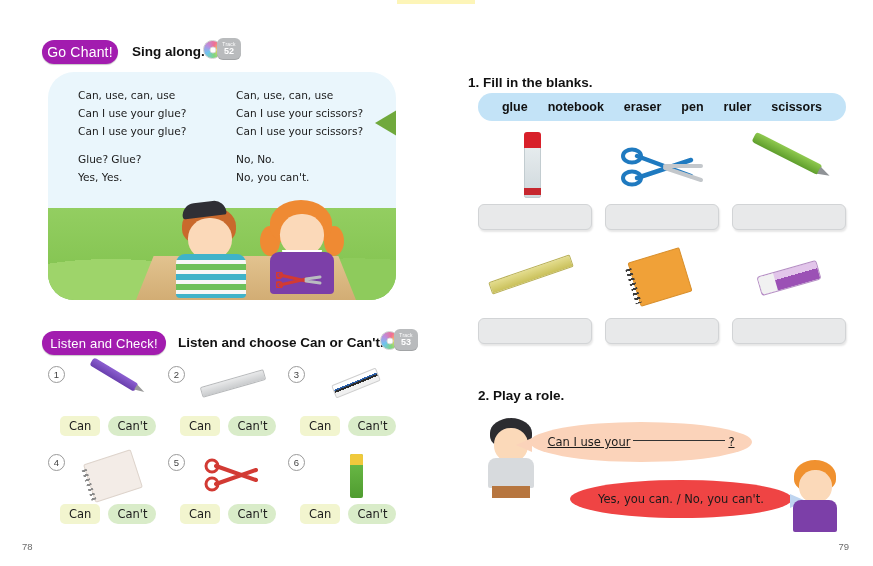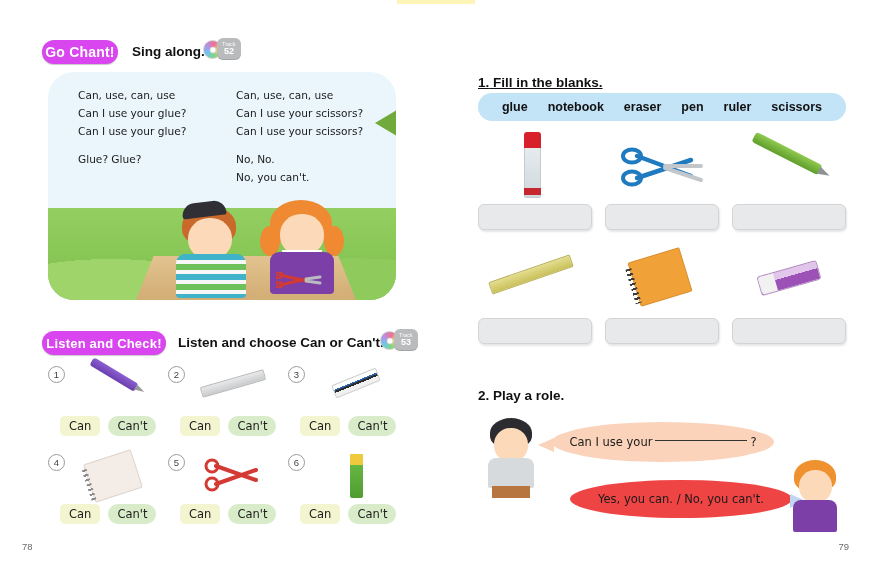--- a/index.html
+++ b/index.html
@@ -12,21 +12,21 @@
   .page { position: relative; width: 873px; height: 566px; background: #fff; }
 
   .top-sliver {
     position: absolute; left: 397px; top: 0; width: 78px; height: 4px;
     background: #fdf5b8;
   }
 
   
   .pill {
     display: inline-flex; align-items: center; justify-content: center;
-    background: #d946ef; color: #fff; font-weight: bold;
+    background: #a21caf; color: #fff; font-weight: normal;
     border-radius: 13px; letter-spacing: .2px;
     box-shadow: 0 1px 1px rgba(0,0,0,.22);
   }
   .section-note { font-size: 13.5px; font-weight: bold; color: #111; }
 
   .track {
     position: relative; display: inline-block; width: 38px; height: 22px;
     vertical-align: middle;
   }
   .track .disc {
@@ -134,21 +134,21 @@
   .o-ruler { position:absolute; left:6px; top:14px; width:66px; height:11px; background:linear-gradient(#e8e9ea,#c9cbcd); border-radius:2px; transform: rotate(-16deg); border:1px solid #b7b9bb; }
   .o-eraser3 { position:absolute; left:18px; top:12px; width:48px; height:14px; transform: rotate(-22deg);
     background: linear-gradient(#fff 0 34%, #2b5fa8 34% 46%, #2a2a2a 46% 62%, #f0f0f0 62% 100%); border:1px solid #cfcfcf; border-radius:2px; }
   .o-note { position:absolute; left:14px; top:4px; width:50px; height:40px; background:#f3ece7; border:1px solid #ddd3cb; transform: rotate(-18deg); border-radius:2px; }
   .o-note::before { content:""; position:absolute; left:-4px; top:4px; width:5px; height:32px;
     background: repeating-linear-gradient(#8a8a8a 0 2px, transparent 2px 5px); }
   .o-scissors-red { position:absolute; left:10px; top:6px; width:64px; height:34px; }
   .o-glue-green { position:absolute; left:36px; top:2px; width:13px; height:44px; background:linear-gradient(#6fbf4a,#4f9c30); border-radius:2px; }
   .o-glue-green::before { content:""; position:absolute; left:0; top:0; width:13px; height:11px; background:#f0c93c; border-radius:2px 2px 0 0; }
   .go-more-pill { position: absolute; left: 478px; top: 40px; width: 96px; height: 24px; font-size: 14px; }
-  .q1 { position: absolute; left: 478px; top: 75px; text-decoration: underline; }
+  .q1 { position: absolute; left: 468px; top: 75px; }
   .q2 { position: absolute; left: 478px; top: 388px; }
   .qnum { font-weight: bold; }
 
   .wordbank {
     position: absolute; left: 478px; top: 93px; width: 368px; height: 28px;
     background: #c3e3f7; border-radius: 14px;
     display: flex; align-items: center; justify-content: space-around;
     padding: 0 14px;
   }
   .wordbank span { font-size: 12.5px; font-weight: bold; color: #111; }
@@ -173,21 +173,21 @@
   .o-note-orange::before { content:""; position:absolute; left:-5px; top:5px; width:6px; height:36px; background: repeating-linear-gradient(#3a3a3a 0 2px, transparent 2px 5px); }
   .o-eraser-purple { position:absolute; left:26px; top:22px; width:62px; height:20px; transform: rotate(-16deg);
     background: linear-gradient(#e2c5ea 0 40%, #9b51b5 40% 100%); border-radius:3px; border:1px solid #b58ec4; }
   .o-eraser-purple::before { content:""; position:absolute; left:0; top:0; width:16px; height:100%; background:#f1f1f1; border-radius:3px 0 0 3px; }
 
   .role-area { position: absolute; left: 478px; top: 414px; width: 368px; height: 110px; }
   .bubble {
     position: absolute; display: flex; align-items: center; justify-content: center;
     border-radius: 50%; font-family: "DejaVu Sans", sans-serif; font-size: 11.5px; color: #1b1b1b;
   }
-  .bubble-boy  { left: 74px; top: 8px;  width: 222px; height: 40px; background: #fbd3ba; }
+  .bubble-boy  { left: 52px; top: 8px;  width: 222px; height: 40px; background: #fbd3ba; text-decoration: underline; }
   .bubble-boy::after {
     content:""; position:absolute; left:-14px; top: 16px;
     border-right: 16px solid #fbd3ba; border-top: 7px solid transparent; border-bottom: 7px solid transparent;
   }
   .bubble-girl { left: 92px; top: 66px; width: 222px; height: 38px; background: #ef4444; }
   .bubble-girl::after {
     content:""; position:absolute; right:-14px; top: 14px;
     border-left: 16px solid #bfd5f0; border-top: 7px solid transparent; border-bottom: 7px solid transparent;
   }
   .blank-line { display:inline-block; width: 92px; border-bottom: 1px solid #333; margin: 0 3px 3px 3px; }
@@ -250,20 +250,21 @@
       <path d="M30 9 L44 11 M30 7 L44 5" stroke="#b9bcc0" stroke-width="3" fill="none" stroke-linecap="round"></path>
     </svg>
 
     <div class="lyrics">
       <div class="lyr-col">
         <div class="lyr-line">Can, use, can, use</div>
         <div class="lyr-line">Can I use your glue?</div>
         <div class="lyr-line">Can I use your glue?</div>
         <div class="lyr-gap"></div>
         <div class="lyr-line">Glue? Glue?</div>
+        <div class="lyr-line">Yes, Yes.</div>
       </div>
       <div class="lyr-col">
         <div class="lyr-line">Can, use, can, use</div>
         <div class="lyr-line">Can I use your scissors?</div>
         <div class="lyr-line">Can I use your scissors?</div>
         <div class="lyr-gap"></div>
         <div class="lyr-line">No, No.</div>
         <div class="lyr-line">No, you can't.</div>
       </div>
     </div>

